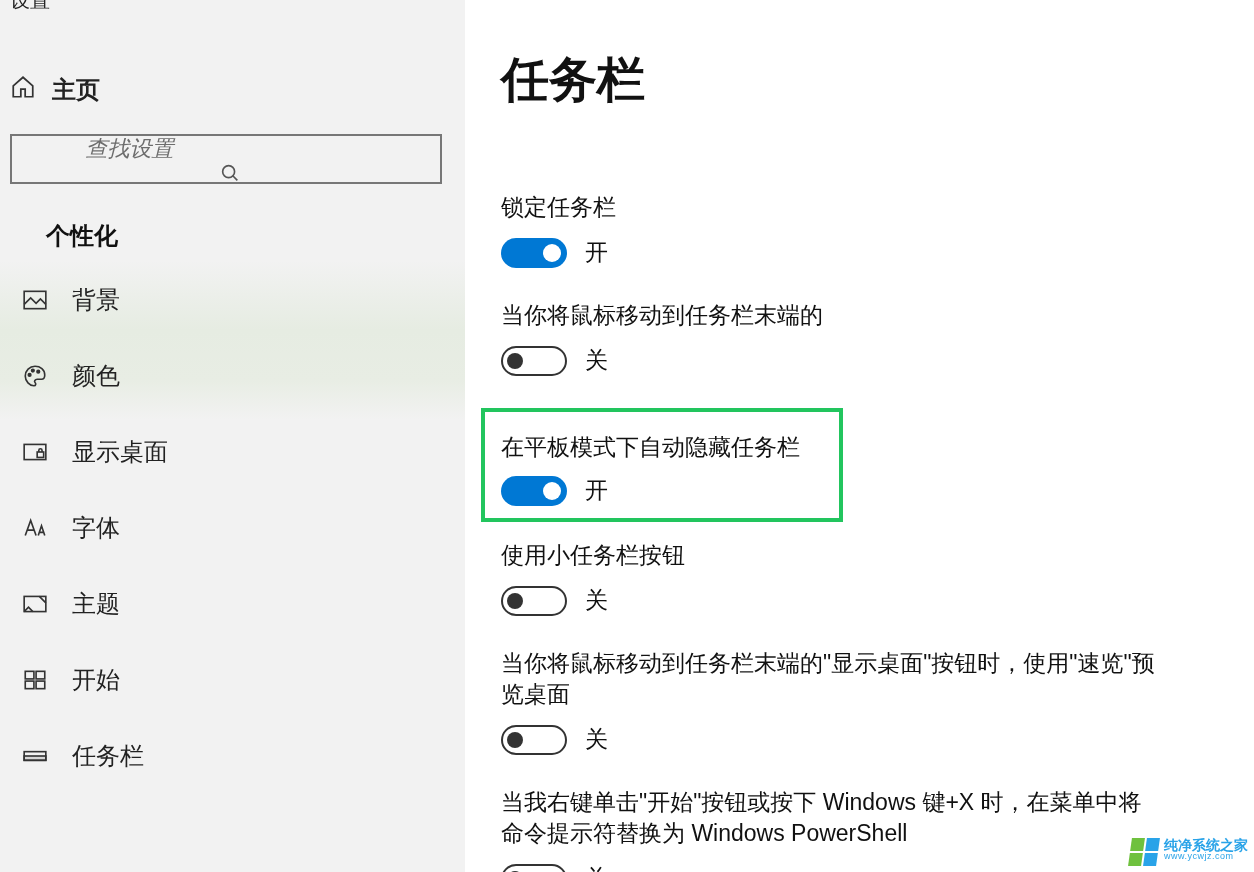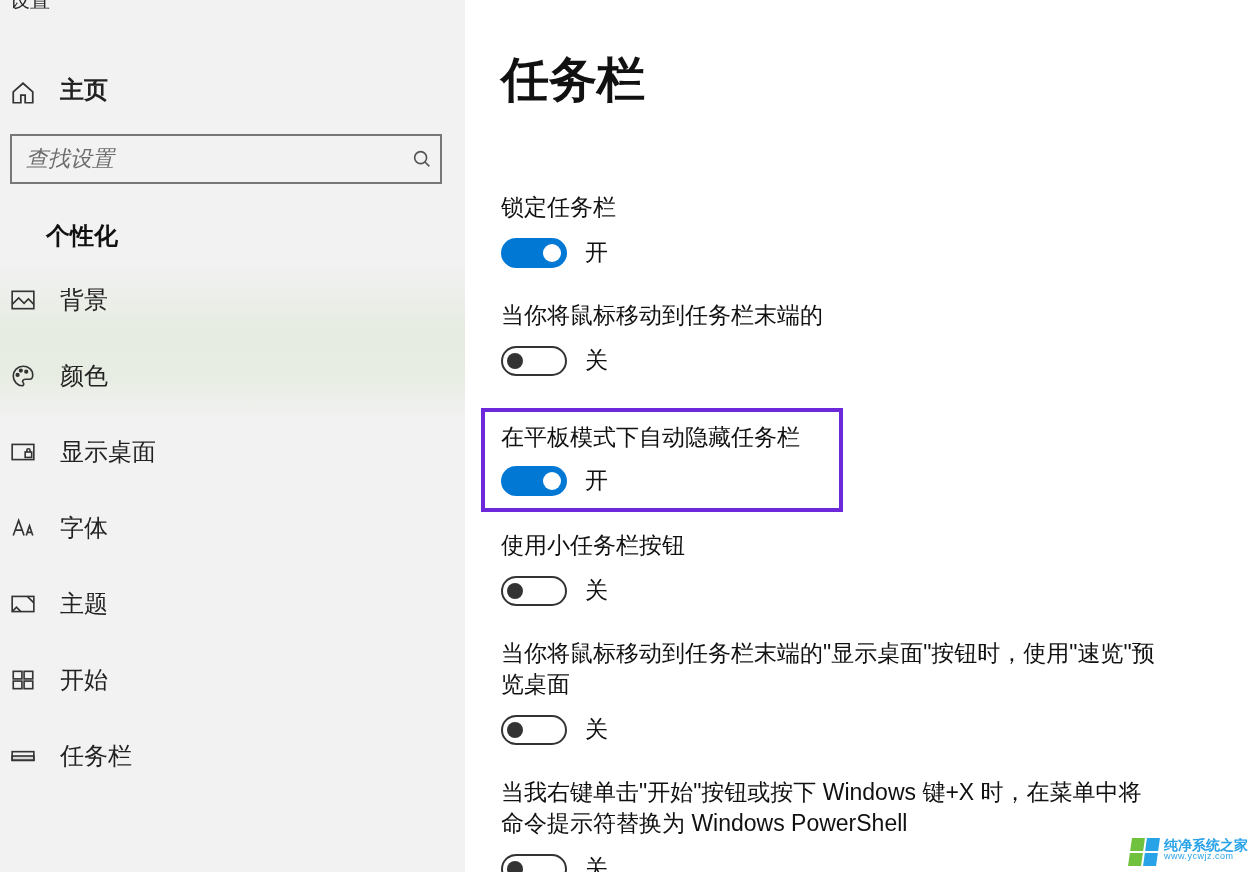--- a/index.html
+++ b/index.html
@@ -19,57 +19,58 @@
     }
     .sidebar-top {
       font-size: 20px;
       color: #222;
       padding: 0 10px 0;
       height: 10px;
       line-height: 0;
     }
     .nav-home {
       display: flex;
-      align-items: flex-end;
-      gap: 24px;
+      align-items: flex-start;
+      gap: 16px;
       padding: 16px 10px 16px;
       margin-top: 48px;
       cursor: pointer;
     }
     .nav-home .icon { width: 26px; height: 26px; }
     .nav-home .label { font-size: 24px; font-weight: 600; color: #222; }
     .search-box {
       margin: 12px 10px 0;
       width: 432px;
       height: 50px;
       border: 2px solid #777;
       display: flex;
       align-items: center;
       padding: 0 7px 0 14px;
       background: rgba(255,255,255,0);
+      flex-direction: column;
     }
     .search-input {
       flex: 1;
       border: none;
       outline: none;
       background: transparent;
       font-size: 22px;
       color: #555;
       font-family: inherit;
     }
     .search-input::placeholder { color: #6d6d6d; font-style: italic; }
     .search-icon { width: 22px; height: 22px; flex-shrink: 0; }
     .category {
       padding: 36px 10px 10px;
       font-size: 24px;
       font-weight: 700;
       color: #111;
       margin-left: 36px;
     }
-    .nav-list { list-style: none; }
+    .nav-list { list-style: none; padding-left: 12px; }
     .nav-item {
       display: flex;
       align-items: center;
       gap: 24px;
       padding: 22px 10px;
       cursor: pointer;
     }
     .nav-item .icon { width: 26px; height: 26px; flex-shrink: 0; }
     .nav-item .label { font-size: 24px; color: #222; }
     .main {
@@ -106,22 +107,22 @@
       top: 50%;
       transform: translateY(-50%);
       width: 18px;
       height: 18px;
       border-radius: 50%;
     }
     .toggle.on .knob { background: #fff; right: 6px; }
     .toggle.off .knob { background: #333; left: 4px; width: 16px; height: 16px; }
     .toggle-text { font-size: 23px; color: #111; }
     .highlight-box {
-      border: 4px solid #6d28d9;
-      padding: 10px 16px 12px;
+      border: 4px solid #22c55e;
+      padding: 20px 16px 12px;
       margin-left: -20px;
       margin-bottom: 18px;
       width: 362px;
     }
     .highlight-box .setting-label { margin-bottom: 12px; }
     .watermark {
       position: absolute;
       right: 6px;
       bottom: 6px;
       display: flex;

